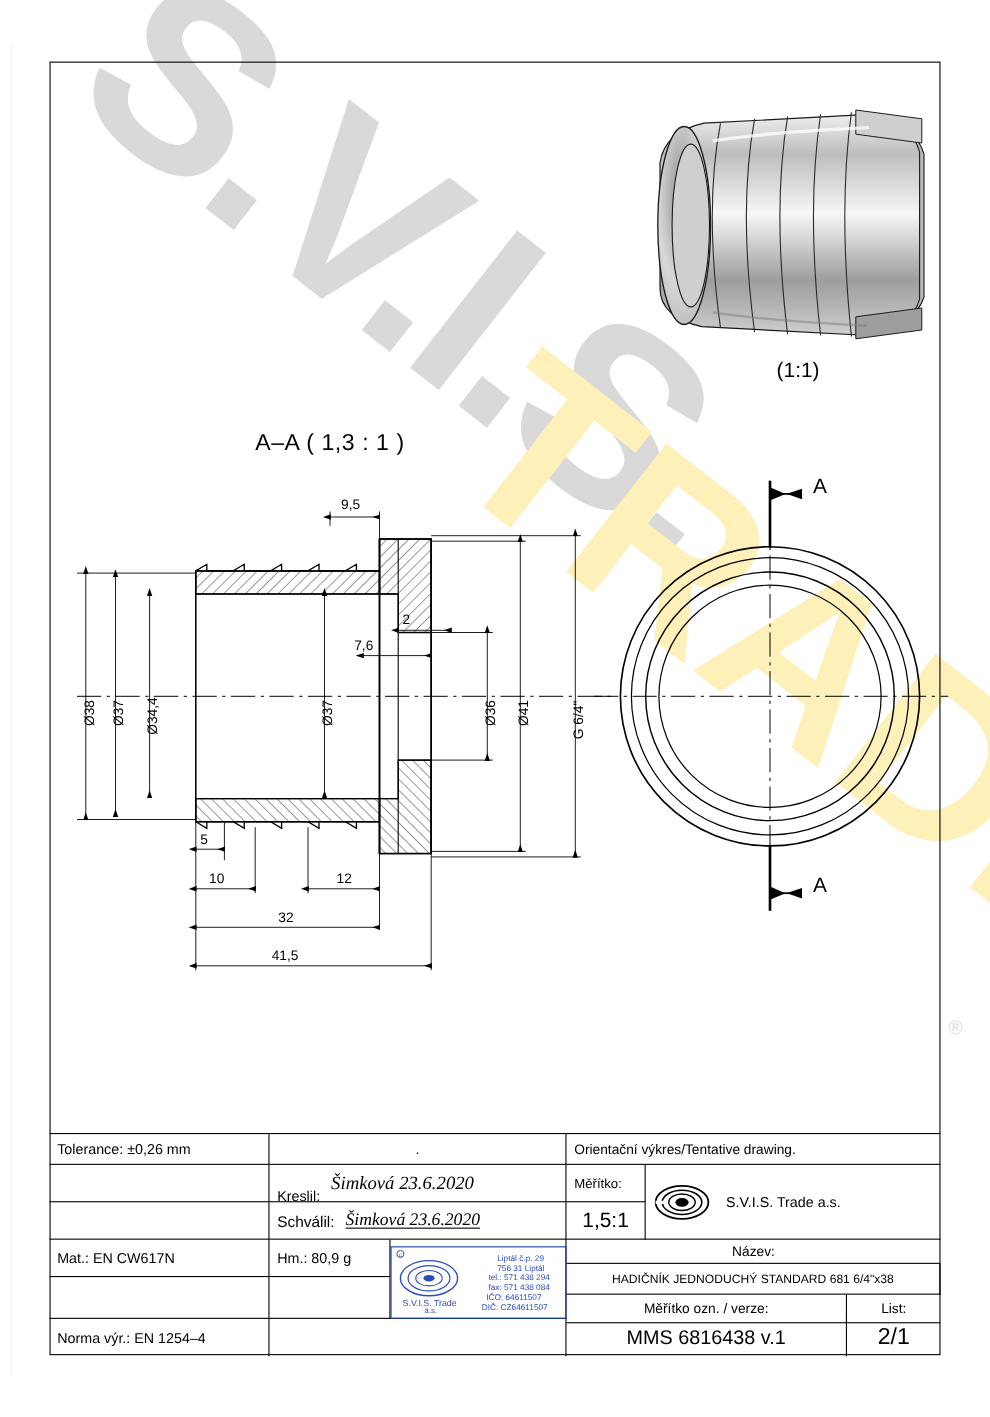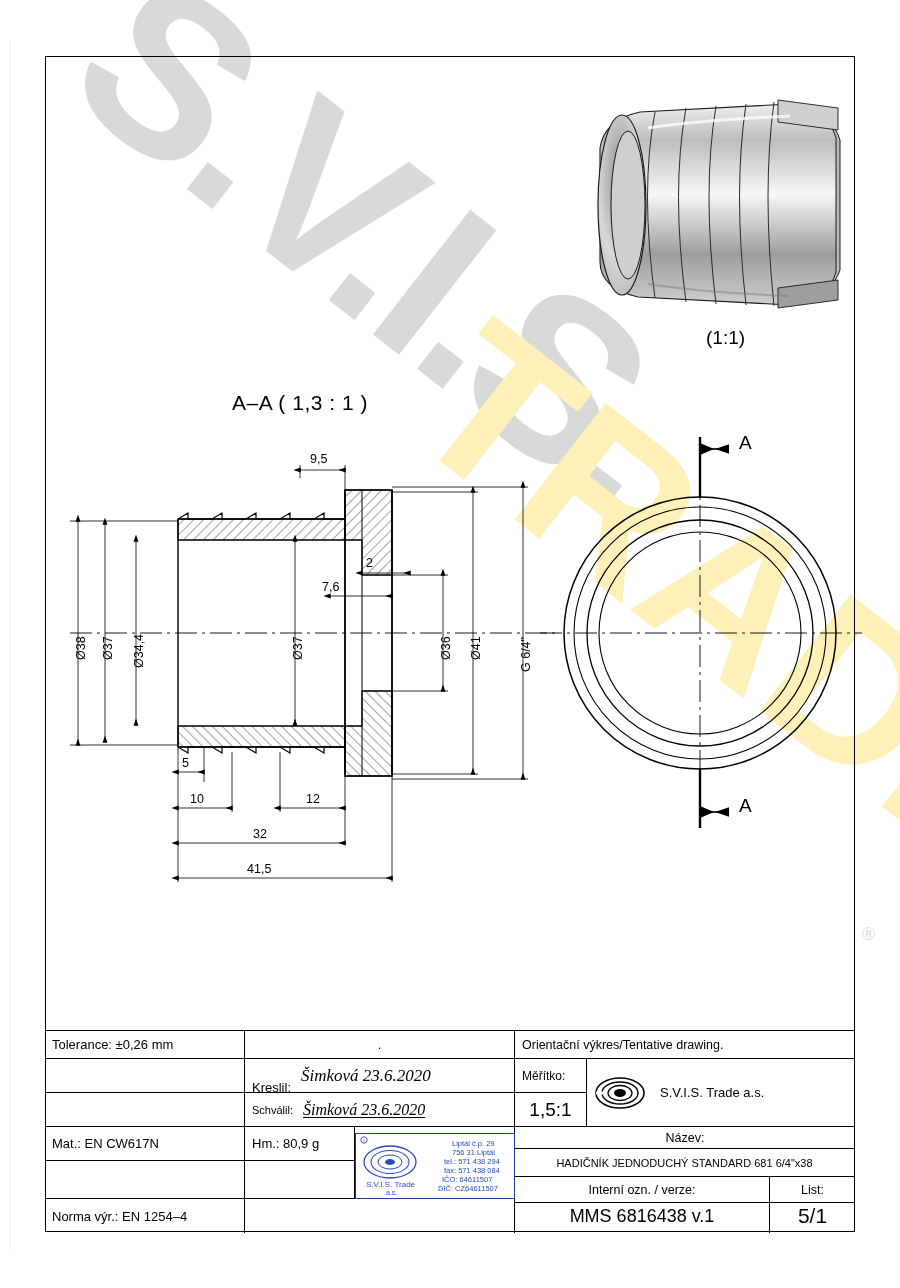--- a/index.html
+++ b/index.html
@@ -330,45 +330,45 @@
       <ellipse cx="26" cy="17" rx="18" ry="11" fill="none" stroke="#000" stroke-width="1.4"></ellipse>
       <ellipse cx="26" cy="17" rx="12" ry="7.5" fill="none" stroke="#000" stroke-width="1.3"></ellipse>
       <ellipse cx="26" cy="17" rx="6" ry="4" fill="#000" stroke="none"></ellipse>
       <path d="M 2 17 L 12 17" stroke="#fff" stroke-width="3"></path>
     </svg>
     <span style="margin-left:14px; font-size:13px;">S.V.I.S. Trade a.s.</span>
   </div>
 
   <div class="cell bb br" style="left:0; top:62px; width:200px; height:34px;"></div>
   <div class="cell bb br" style="left:200px; top:62px; width:270px; height:34px;">
-    <span style="font-size:11px;text-align:center;">Schválil:</span>
+    <span style="font-size:14px;text-align:center;">Schválil:</span>
     <span class="hand" style="font-size:16px; margin-left:10px; text-decoration:underline; text-underline-offset:2px;">Šimková 23.6.2020</span>
   </div>
   <div class="cell bb br ctr" style="left:470px; top:62px; width:72px; height:34px;">
     <span class="big" style="font-size:19px;">1,5:1</span>
   </div>
 
   <div class="cell bb br" style="left:0; top:96px; width:200px; height:34px;">Mat.: EN CW617N</div>
   <div class="cell bb br" style="left:200px; top:96px; width:110px; height:34px;">Hm.: 80,9 g</div>
   <div class="cell bb br" style="left:310px; top:96px; width:160px; height:72px;"></div>
   <div class="cell bb ctr" style="left:470px; top:96px; width:340px; height:22px; font-size:12.5px;">Název:</div>
   <div class="cell bb ctr br" style="left:470px; top:118px; width:340px; height:28px; font-size:11px;">HADIČNÍK JEDNODUCHÝ STANDARD 681 6/4"x38</div>
 
   <div class="cell bb br" style="left:0; top:130px; width:200px; height:38px;"></div>
   <div class="cell bb br" style="left:200px; top:130px; width:110px; height:38px;"></div>
-  <div class="cell bb br ctr" style="left:470px; top:146px; width:255px; height:26px; font-size:12.5px;">Interní ozn. / verze:</div>
+  <div class="cell bb br ctr" style="left:470px; top:146px; width:255px; height:26px; font-size:12.5px;">Měřítko ozn. / verze:</div>
   <div class="cell bb ctr" style="left:725px; top:146px; width:85px; height:26px; font-size:12.5px;">List:</div>
 
   <div class="cell br" style="left:0; top:168px; width:200px; height:34px;text-align:center;">Norma výr.: EN 1254–4</div>
   <div class="cell br" style="left:200px; top:168px; width:270px; height:34px;"></div>
   <div class="cell br ctr" style="left:470px; top:168px; width:255px; height:34px;">
     <span style="font-size:18px;">MMS 6816438 v.1</span>
   </div>
   <div class="cell ctr" style="left:725px; top:168px; width:85px; height:34px;">
-    <span style="font-size:21px;">5/1</span>
+    <span style="font-size:21px;">2/1</span>
   </div>
 </div>
 
 <div id="stamp">
   <svg width="158" height="64" viewBox="0 0 158 64" style="position:absolute; left:0; top:0;">
     <ellipse cx="34" cy="28" rx="26" ry="16" fill="none" stroke="#2b4bbd" stroke-width="1.3"></ellipse>
     <ellipse cx="34" cy="28" rx="19" ry="11.5" fill="none" stroke="#2b4bbd" stroke-width="1.1"></ellipse>
     <ellipse cx="34" cy="28" rx="12" ry="7" fill="none" stroke="#2b4bbd" stroke-width="1"></ellipse>
     <ellipse cx="34" cy="28" rx="5" ry="3" fill="#2b4bbd"></ellipse>
     <circle cx="8" cy="6" r="3.2" fill="none" stroke="#2b4bbd" stroke-width="0.9"></circle>

